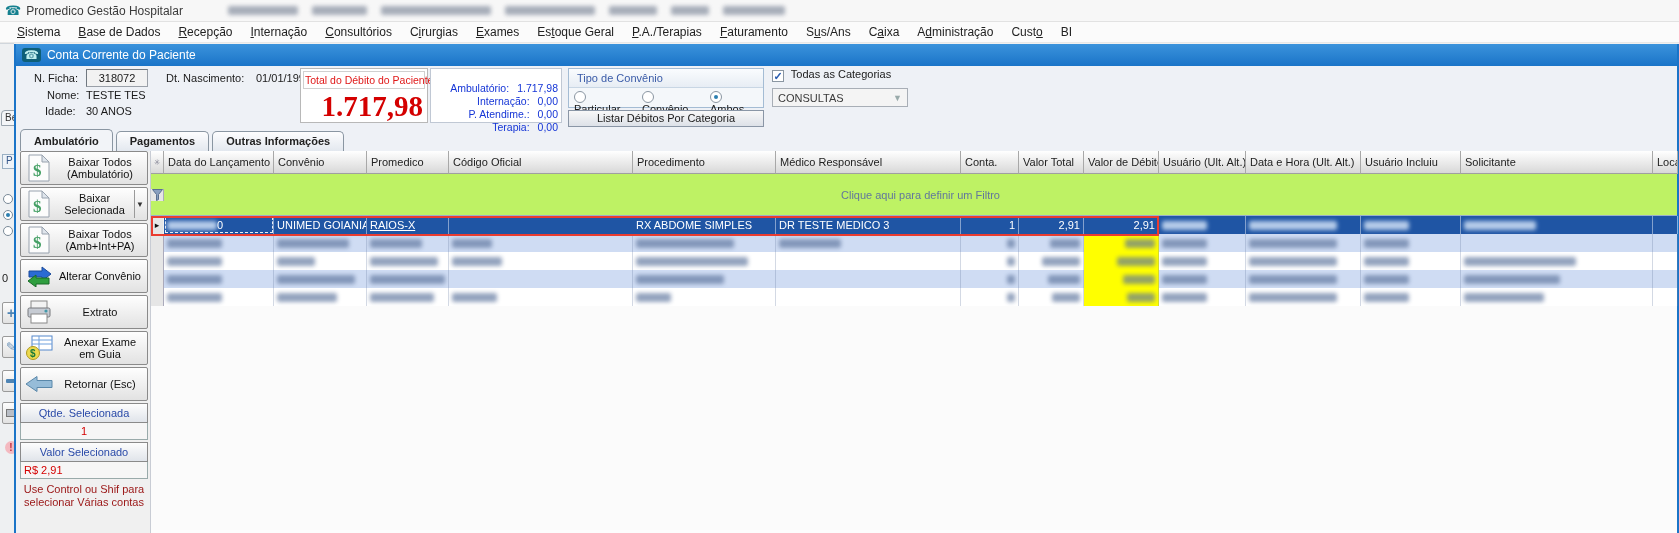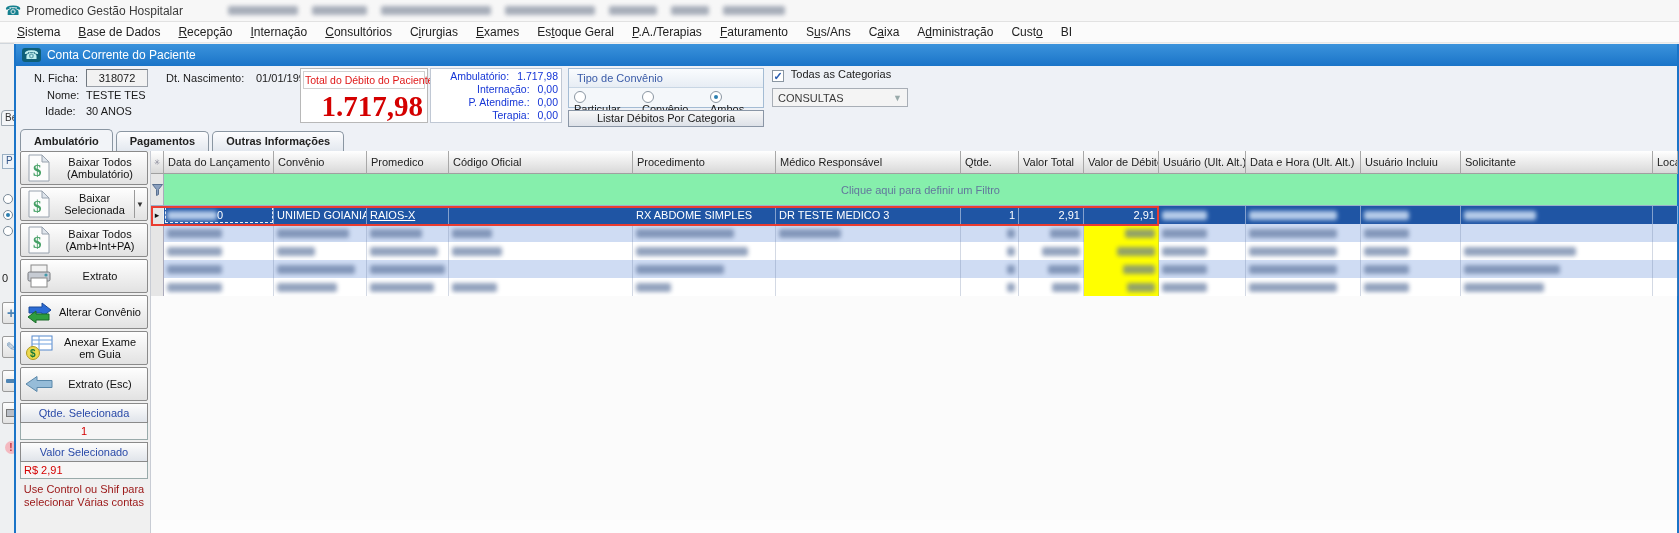--- a/index.html
+++ b/index.html
@@ -45,21 +45,21 @@
   #modal-title .win-icon{color:#bfeeee;font-size:12px;background:#0e5f77;border-radius:3px;padding:0 2px;line-height:14px;}
 
   
   #band{position:absolute;left:0;top:22px;width:1661px;height:61px;}
   .lbl{color:#1a1a1a;}
   #ficha-box{position:absolute;left:70px;top:3px;width:62px;height:18px;background:#f2f2f2;border:1px solid #9aa0a8;
              border-top-color:#707880;border-left-color:#707880;text-align:center;line-height:16px;}
   #total-box{position:absolute;left:284px;top:2px;width:128px;height:55px;background:#fff;border:1px solid #b8b8b8;}
   #total-box .tlabel{margin:2px;border:1px solid #d0d0d0;color:#e01818;text-align:center;padding:2px 1px;font-size:10.5px;white-space:nowrap;}
   #total-box .tvalue{font-family:"Liberation Serif",serif;font-weight:bold;font-size:29px;color:#d40000;text-align:right;padding-right:4px;line-height:30px;}
-  #saldos{position:absolute;left:414px;top:2px;width:132px;height:55px;background:#fff;border:1px solid #c0c8d4;padding:1px 3px;}
+  #saldos{position:absolute;left:414px;top:2px;width:132px;height:55px;background:#fff;border:1px solid #c0c8d4;padding:13px 3px;}
   .saldo-row{display:flex;justify-content:space-between;color:#1535d6;line-height:13px;font-size:10.5px;}
   .saldo-row .sl{flex:1;text-align:right;margin-right:8px;}
   #tipoconv{position:absolute;left:552px;top:2px;width:196px;height:40px;border:1px solid #a4bcd4;background:#f4f7fa;}
   #tipoconv .gtitle{background:linear-gradient(#fafcfe,#e7edf4);color:#3a5ba8;padding:3px 8px;border-bottom:1px solid #c8d6e4;}
   #tipoconv .opts{display:flex;align-items:center;gap:8px;padding:3px 5px;}
   .radio{width:12px;height:12px;border:1px solid #8a96a2;border-radius:50%;background:#fff;display:inline-block;position:relative;vertical-align:-2px;margin-right:3px;}
   .radio.on::after{content:"";position:absolute;left:3px;top:3px;width:4px;height:4px;border-radius:50%;background:#2c7fb0;}
   #listar-btn{position:absolute;left:552px;top:44px;width:196px;height:17px;background:linear-gradient(#f8f8f8,#dde1e8);
               border:1px solid #8a96a6;text-align:center;line-height:15px;}
   #cats{position:absolute;left:756px;top:2px;}
@@ -88,21 +88,21 @@
   .info-val.center{text-align:center;}
   #side-note{width:128px;color:#9a1515;margin-top:4px;line-height:13px;text-align:center;}
 
   
   #grid{position:absolute;left:134px;top:107px;width:1527px;height:382px;background:#fdfdfd;border-left:1px solid #c8ccd4;}
   #groupbar{height:24px;background:#f1f1f1;border-bottom:1px solid #d4d4d4;color:#9a9a9a;display:flex;align-items:center;padding-left:10px;}
   #headerrow{height:23px;display:flex;}
   .hcell{background:linear-gradient(#ffffff,#d8d8d8);border-right:1px solid #a8a8a8;border-bottom:1px solid #a0a0a0;
          display:flex;align-items:center;padding:0 4px;white-space:nowrap;overflow:hidden;color:#222;flex:none;}
   .hcell.ind{justify-content:center;color:#8a8a9a;font-size:8px;padding:0;}
-  #filterrow{height:32px;display:flex;background:#86efac;border-bottom:1px solid #9ab0cc;}
+  #filterrow{height:42px;display:flex;background:#bef264;border-bottom:1px solid #9ab0cc;align-items:center;}
   #filterrow .fcell{flex:none;display:flex;align-items:center;justify-content:center;background:#e6e6e6;border-right:1px solid #aab;}
   #filterrow .fhint{flex:1;display:flex;align-items:center;justify-content:center;color:#62779c;}
   #rows{position:relative;}
   .grid-row{height:18px;display:flex;background:#fff;}
   .grid-row.zebra{background:#cfdcf3;}
   .grid-row.selected{background:#1f55a4;color:#fff;}
   .cell{flex:none;display:flex;align-items:center;padding:0 3px;white-space:nowrap;overflow:hidden;border-right:1px solid rgba(110,130,165,.30);}
   .grid-row.selected .cell{border-right:1px solid rgba(255,255,255,.45);}
   .cell.right{justify-content:flex-end;}
   .cell.ind{background:#e6e6e6;border-right:1px solid #aab;color:#111;justify-content:center;padding:0;font-size:9px;}
@@ -265,58 +265,58 @@
               <svg width="26" height="28" viewBox="0 0 26 28">
                 <path d="M3 1 h13 l7 7 v19 h-20 z" fill="#fcfcfc" stroke="#98a2ae"></path>
                 <path d="M16 1 l7 7 h-7 z" fill="#dfe5ec" stroke="#98a2ae"></path>
                 <text x="7" y="22" font-size="17" fill="#45a065" font-weight="bold" font-family="serif">$</text>
               </svg>
             </span>
             <span class="blabel">Baixar Todos (Amb+Int+PA)</span>
           </div>
           <div class="side-btn">
             <span class="icon">
+              <svg width="30" height="22" viewBox="0 0 30 22">
+                <path d="M5 6 h13 v-4 l9 7 -9 7 v-4 h-13 z" fill="#2b6bd4" stroke="#1a4a9a"></path>
+                <path d="M25 13 h-13 v-3 l-8 6 8 6 v-3 h13 z" fill="#2f9e3f" stroke="#1a6a28"></path>
+              </svg>
+            </span>
+            <span class="blabel">Alterar Convênio</span>
+          </div>
+          <div class="side-btn">
+            <span class="icon">
               <svg width="26" height="24" viewBox="0 0 26 24">
                 <rect x="5" y="1" width="16" height="8" fill="#f2f2f2" stroke="#888"></rect>
                 <rect x="2" y="8" width="22" height="9" rx="1.5" fill="#c6cbd3" stroke="#76787c"></rect>
                 <circle cx="20" cy="11" r="1.6" fill="#49a"></circle>
                 <rect x="5" y="14" width="16" height="9" fill="#fff" stroke="#888"></rect>
               </svg>
             </span>
             <span class="blabel">Extrato</span>
-          </div>
-          <div class="side-btn">
-            <span class="icon">
-              <svg width="30" height="22" viewBox="0 0 30 22">
-                <path d="M5 6 h13 v-4 l9 7 -9 7 v-4 h-13 z" fill="#2b6bd4" stroke="#1a4a9a"></path>
-                <path d="M25 13 h-13 v-3 l-8 6 8 6 v-3 h13 z" fill="#2f9e3f" stroke="#1a6a28"></path>
-              </svg>
-            </span>
-            <span class="blabel">Alterar Convênio</span>
           </div>
           <div class="side-btn">
             <span class="icon">
               <svg width="28" height="26" viewBox="0 0 28 26">
                 <rect x="7" y="1" width="20" height="14" fill="#fff" stroke="#5588cc"></rect>
                 <line x1="7" y1="5" x2="27" y2="5" stroke="#6fa0dd"></line>
                 <line x1="7" y1="9" x2="27" y2="9" stroke="#6fa0dd"></line>
                 <line x1="14" y1="1" x2="14" y2="15" stroke="#6fa0dd"></line>
                 <circle cx="8" cy="18" r="6.5" fill="#ecd94e" stroke="#b09a20"></circle>
                 <text x="5" y="22" font-size="10" fill="#1a7a3a" font-weight="bold">$</text>
               </svg>
             </span>
             <span class="blabel">Anexar Exame em Guia</span>
           </div>
           <div class="side-btn">
             <span class="icon">
               <svg width="30" height="18" viewBox="0 0 30 18">
                 <path d="M2 9 L13 1.5 v4 h15 v7 h-15 v4 z" fill="#96bcd8" stroke="#5a88aa"></path>
               </svg>
             </span>
-            <span class="blabel">Extrato (Esc)</span>
+            <span class="blabel">Retornar (Esc)</span>
           </div>
         </div>
       <div class="info-head">Qtde. Selecionada</div>
       <div class="info-val center">1</div>
       <div class="info-head">Valor Selecionado</div>
       <div class="info-val">R$ 2,91</div>
       <div id="side-note">Use Control ou Shif para selecionar Várias contas</div>
     </div>
 
     <div id="grid">
@@ -334,21 +334,21 @@
           <div class="hcell" style="width: 184px;">
             <span>Código Oficial</span>
           </div>
           <div class="hcell" style="width: 143px;">
             <span>Procedimento</span>
           </div>
           <div class="hcell" style="width: 185px;">
             <span>Médico Responsável</span>
           </div>
           <div class="hcell" style="width: 58px;">
-            <span>Qtde.</span>
+            <span>Conta.</span>
           </div>
           <div class="hcell" style="width: 65px;">
             <span>Valor Total</span>
           </div>
           <div class="hcell" style="width: 75px;">
             <span>Valor de Débito</span>
           </div>
           <div class="hcell" style="width: 87px;">
             <span>Usuário (Ult. Alt.)</span>
           </div>

